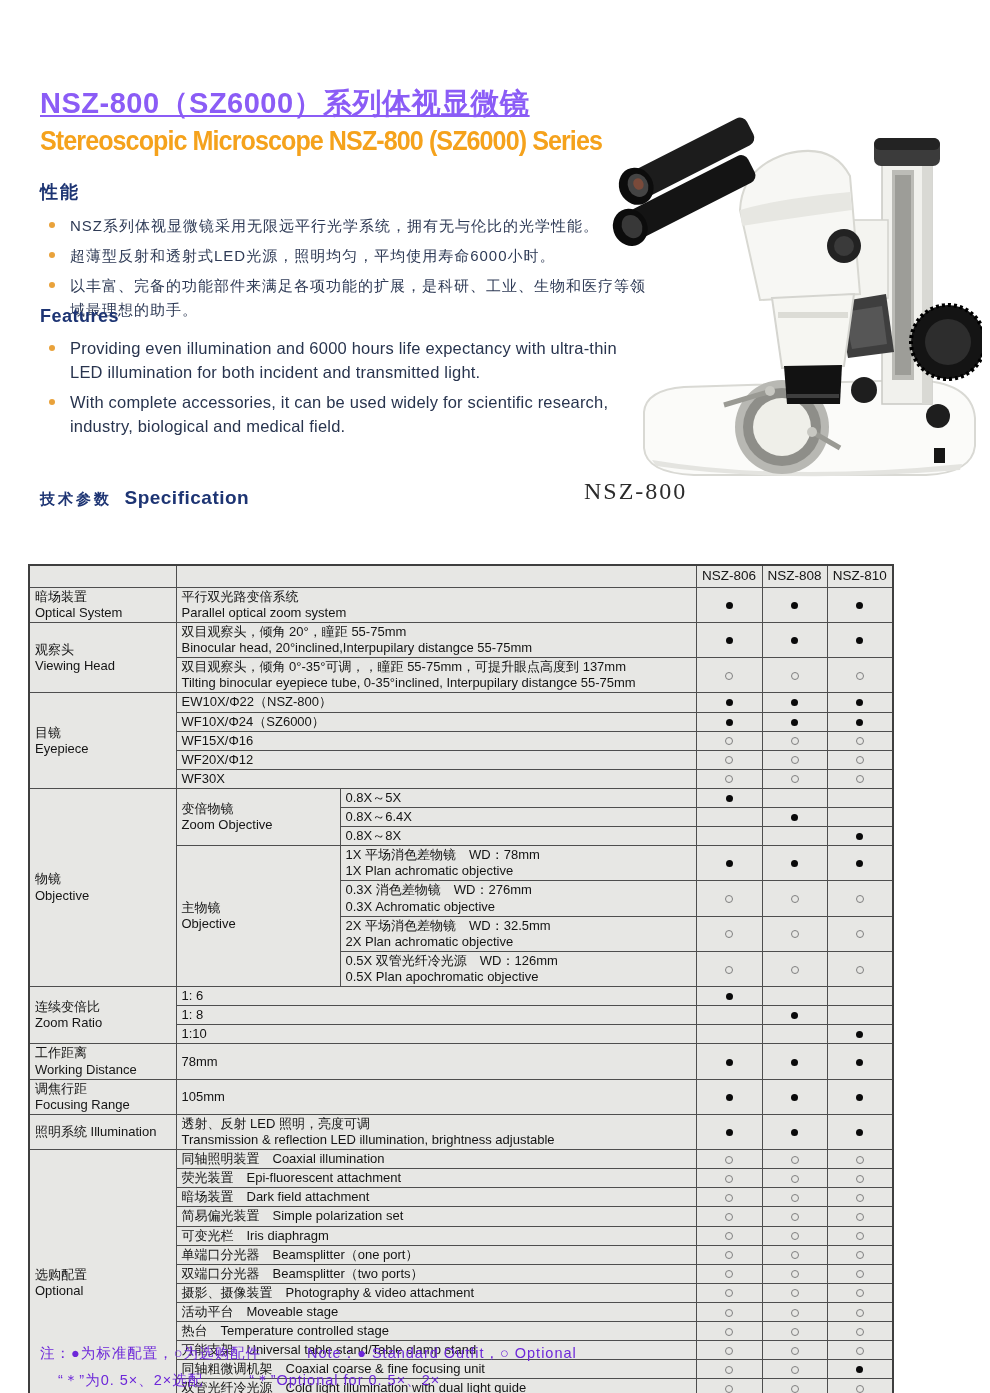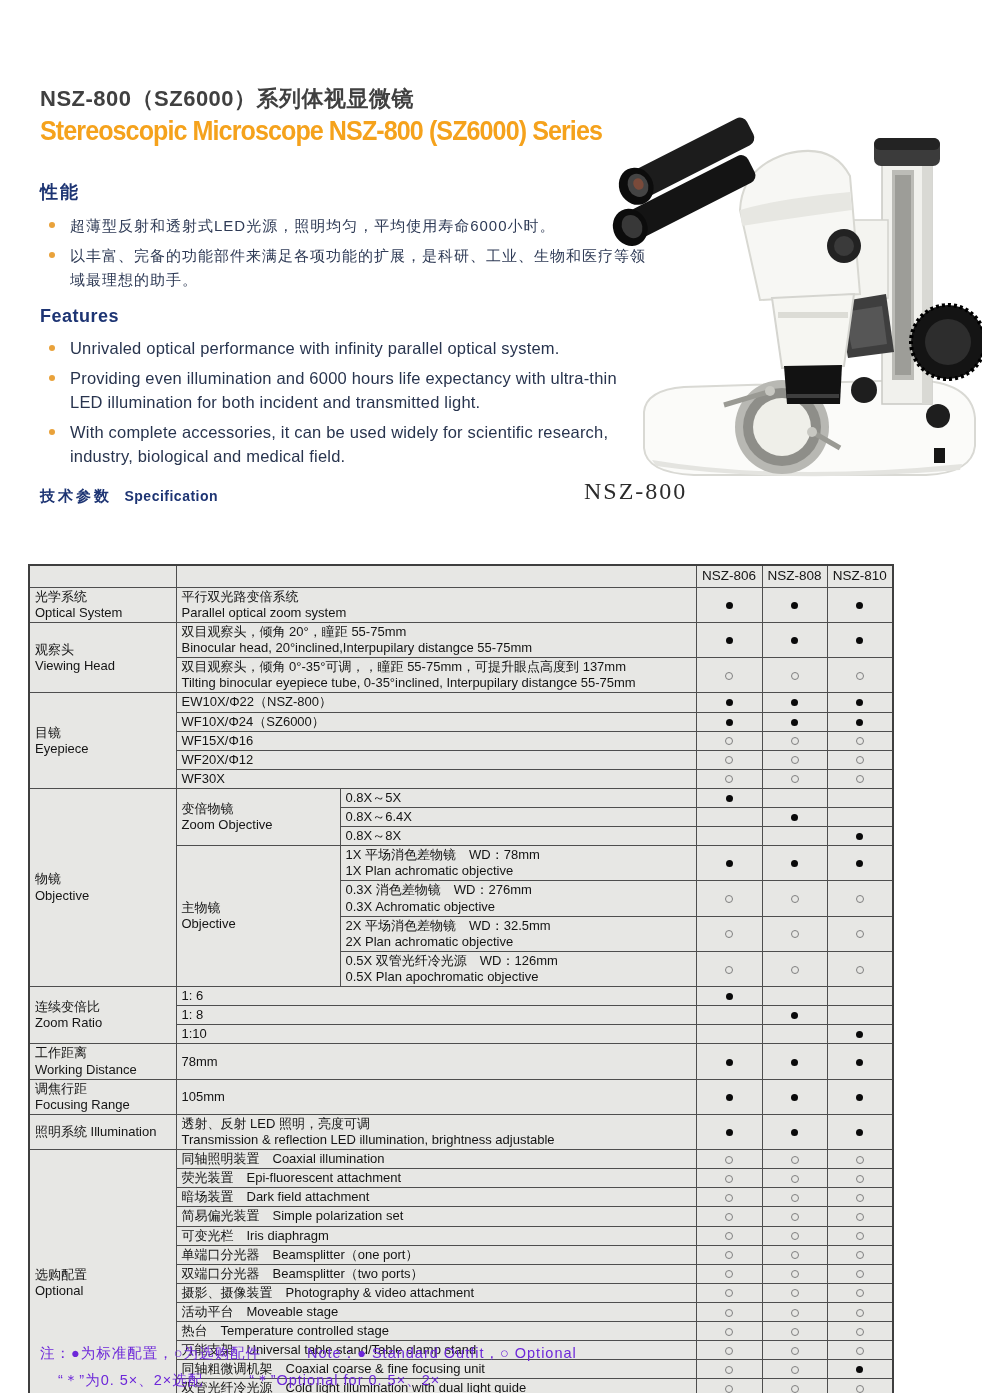--- a/index.html
+++ b/index.html
@@ -3,42 +3,42 @@
 <meta charset="utf-8">
 <style>
   html,body{margin:0;padding:0;}
   body{
     width:990px;height:1393px;position:relative;background:#ffffff;
     font-family:"Liberation Sans","DejaVu Sans",sans-serif;color:#222;
     overflow:hidden;
   }
   
   .title-block{position:absolute;left:40px;top:84px;width:600px;}
-  .title-cn{color:#404040;font-size:22px;font-weight:bold;letter-spacing:0.5px;white-space:nowrap;}
+  .title-cn{color:#8b5cf6;font-size:29px;font-weight:bold;letter-spacing:0.5px;white-space:nowrap;text-decoration:underline;}
   .title-en{color:#F5A21C;font-size:27px;font-weight:bold;letter-spacing:-1px;white-space:nowrap;
             transform:scaleX(0.93);transform-origin:left center;margin-top:2px;}
   .section-h{color:#1D3473;font-size:18px;font-weight:bold;letter-spacing:2px;}
   .section-h.en{letter-spacing:0.5px;}
   
   .blist{margin:10px 0 0 0;padding:0;}
   .blist li{list-style:none;position:relative;padding-left:30px;margin:0 0 6px 0;}
   .blist li::before{content:"";position:absolute;left:9px;top:0.5em;width:6px;height:6px;
     border-radius:50%;background:#E9A23B;}
   .perf{position:absolute;left:40px;top:180px;width:610px;}
   .perf li{font-size:15px;color:#2E3A55;line-height:1.6;letter-spacing:1px;}
   .feat{position:absolute;left:40px;top:306px;width:600px;}
   .feat li{font-size:16.5px;color:#28344E;line-height:1.45;letter-spacing:0.2px;}
   
   .scope{position:absolute;left:582px;top:60px;width:400px;height:420px;}
   .scope-caption{position:absolute;left:584px;top:478px;font-size:24px;color:#2B2B2B;
     letter-spacing:2px;font-weight:normal;font-family:Liberation Serif, serif;}
   
   .spec-h{position:absolute;left:40px;top:487px;}
   .spec-h .cn{color:#1D3473;font-size:15px;font-weight:bold;letter-spacing:3px;}
-  .spec-h .en{color:#1D3473;font-size:14px;font-weight:bold;letter-spacing:0.5px;margin-left:8px;}
+  .spec-h .en{color:#1D3473;font-size:19px;font-weight:bold;letter-spacing:0.5px;margin-left:8px;}
   
   .spec-table-wrap{position:absolute;left:28px;top:524px;margin-top:40px;}
   table.spec{border-collapse:collapse;table-layout:fixed;width:864px;background:#E7E7E4;
     border:2px solid #3F3F3F;}
   table.spec td{border:1px solid #4E4E4E;font-size:13px;color:#141414;
     padding:1px 5px;vertical-align:middle;line-height:1.24;overflow:hidden;}
   table.spec td.hdr{text-align:center;font-size:13.5px;padding:2px 1px;}
   table.spec td.mark{text-align:center;padding:1px 0;}
   td .ln{white-space:nowrap;}
   .dot{display:inline-block;width:7px;height:7px;background:#0A0A0A;border-radius:50%;vertical-align:middle;}
@@ -53,29 +53,29 @@
 <body>
 
 <div class="title-block">
   <div class="title-cn">NSZ-800（SZ6000）系列体视显微镜</div>
   <div class="title-en">Stereoscopic Microscope NSZ-800 (SZ6000) Series</div>
 </div>
 
 <div class="perf">
   <div class="section-h">性能</div>
   <ul class="blist">
+    <li>NSZ系列体视显微镜采用无限远平行光学系统，拥有无与伦比的光学性能。</li>
     <li>超薄型反射和透射式LED光源，照明均匀，平均使用寿命6000小时。</li>
     <li>以丰富、完备的功能部件来满足各项功能的扩展，是科研、工业、生物和医疗等领域最理想的助手。</li>
   </ul>
 </div>
 
 <div class="feat">
   <div class="section-h en">Features</div>
   <ul class="blist">
-    <li>Unrivaled optical performance with infinity parallel optical system.</li>
     <li>Providing even illumination and 6000 hours  life expectancy  with ultra-thin LED illumination for both incident and transmitted light.</li>
     <li>With complete accessories, it can be used widely for scientific research, industry, biological and medical field.</li>
   </ul>
 </div>
 
 <div class="scope">
   <svg width="400" height="420" viewBox="0 0 400 420">
 
     <path d="M62 352 Q64 330 102 327 L330 320 Q390 321 393 358 L393 386 Q390 413 344 415 L112 415 Q64 413 62 388 Z" fill="#fbfbf9" stroke="#d9d9d4" stroke-width="2"></path>
     <path d="M70 400 Q200 422 380 404 L378 410 Q200 424 74 406 Z" fill="#e4e4e0"></path>
@@ -154,21 +154,21 @@
     <tbody id="spec-tbody">
         <tr>
           <td class="hdr"></td>
           <td class="hdr" colspan="2"></td>
           <td class="hdr">NSZ-806</td>
           <td class="hdr">NSZ-808</td>
           <td class="hdr">NSZ-810</td>
         </tr>
         <tr>
           <td>
-            <div class="ln">光学系统</div>
+            <div class="ln">暗场装置</div>
             <div class="ln">Optical System</div>
           </td>
           <td colspan="2">
             <div class="ln">平行双光路变倍系统</div>
             <div class="ln">Parallel optical zoom system</div>
           </td>
           <td class="mark"><span class="dot"></span></td>
           <td class="mark"><span class="dot"></span></td>
           <td class="mark"><span class="dot"></span></td>
         </tr>

